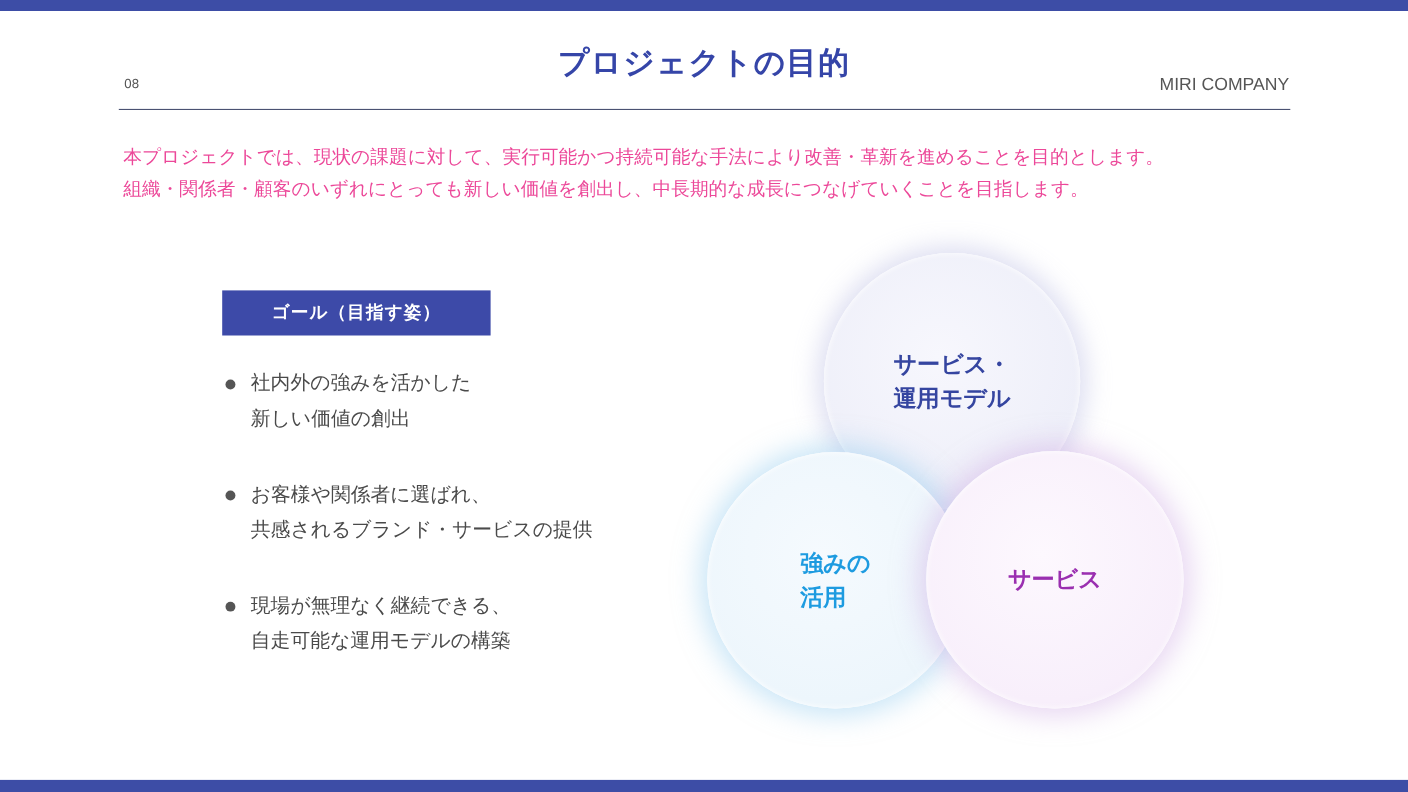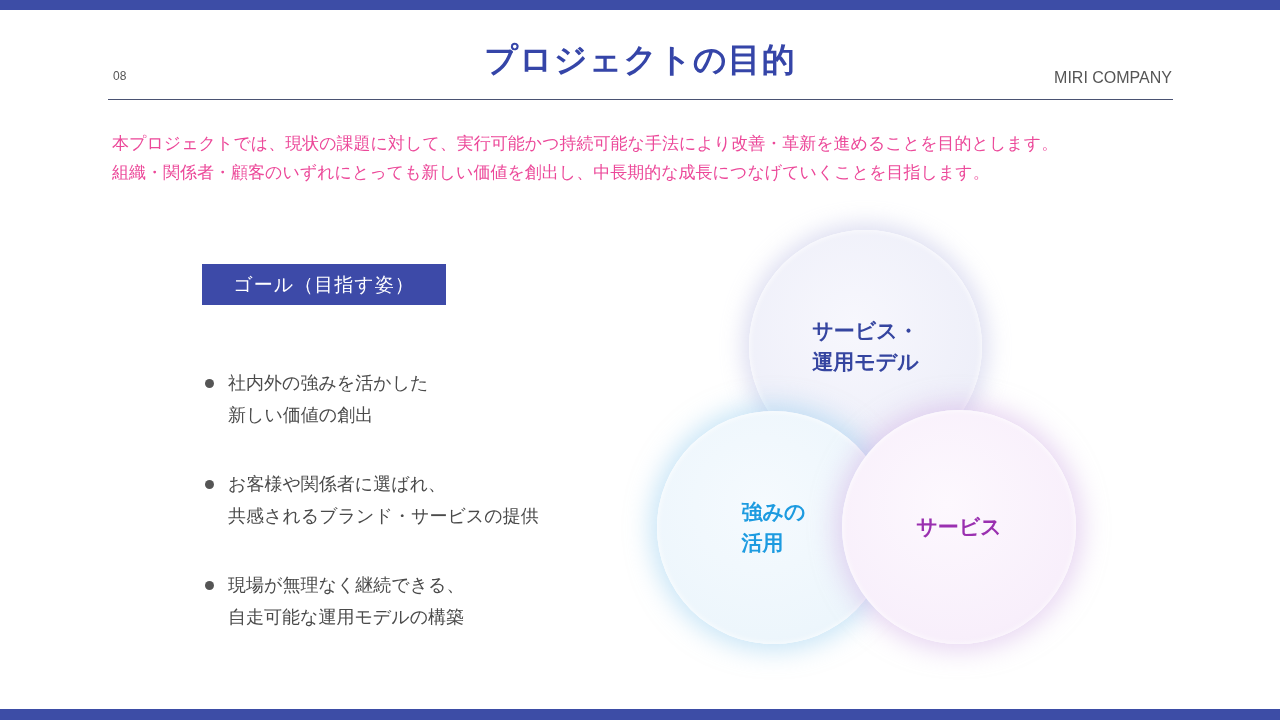--- a/index.html
+++ b/index.html
@@ -3,40 +3,40 @@
   <meta charset="utf-8">
   <style>
     * { margin: 0; padding: 0; box-sizing: border-box; }
     html, body { width: 1280px; height: 720px; overflow: hidden; background: #ffffff; }
     body { position: relative; font-family: "DejaVu Sans", "Liberation Sans", sans-serif; color: #444; }
 
     .bar-top { position: absolute; left: 0; top: 0; width: 1280px; height: 10px; background: #3d4da6; }
     .bar-bottom { position: absolute; left: 0; top: 709px; width: 1280px; height: 11px; background: #3d4da6; }
 
     .page-num { position: absolute; left: 113px; top: 69px; font-size: 12px; color: #555; font-family: "Liberation Sans", sans-serif; }
-    .title { position: absolute; left: 0; width: 1280px; top: 38px; text-align: center; font-size: 33px; font-weight: bold; color: #3545a8; letter-spacing: 1px; }
+    .title { position: absolute; left: 0; width: 1280px; top: 38px; text-align: center; font-size: 28px; font-weight: bold; color: #3545a8; letter-spacing: 1px; }
     .company { position: absolute; right: 108px; top: 69px; font-size: 16px; color: #555; font-family: "Liberation Sans", sans-serif; }
     .header-rule { position: absolute; left: 108px; top: 99px; width: 1065px; height: 1px; background: #4a5272; }
 
     .intro { position: absolute; left: 112px; top: 129px; font-size: 17px; line-height: 29px; color: #ec4899; }
     .intro p { white-space: nowrap; }
 
-    .goal-label { position: absolute; left: 202px; top: 264px; width: 244px; height: 41px; background: #3d4aa8; color: #fff; font-size: 19px; font-weight: normal; display: flex; align-items: center; justify-content: center; letter-spacing: 1px; }
+    .goal-label { position: absolute; left: 202px; top: 264px; width: 244px; height: 41px; background: #3d4aa8; color: #fff; font-size: 16px; font-weight: bold; display: flex; align-items: center; justify-content: center; letter-spacing: 1px; }
 
     .goal-list { position: absolute; left: 203px; top: 333px; list-style: none; }
-    .goal-item { position: relative; padding-left: 25px; font-size: 18px; line-height: 32px; color: #4a4a4a; margin-bottom: 37px; margin-top: 34px; }
+    .goal-item { position: relative; padding-left: 25px; font-size: 18px; line-height: 32px; color: #4a4a4a; margin-bottom: 37px; }
     .goal-item .bullet { position: absolute; left: 2px; top: 12px; width: 9px; height: 9px; border-radius: 50%; background: #555; }
     .goal-item span.line { display: block; white-space: nowrap; }
 
     .circle { position: absolute; border-radius: 50%; display: flex; align-items: center; justify-content: center; text-align: left; font-weight: bold; font-size: 21px; line-height: 31px; }
     .circle-top { left: 749px; top: 230px; width: 233px; height: 233px;
       background: radial-gradient(circle at 45% 40%, #f7f7fd 0%, #eeeff9 70%, #e6e7f5 100%);
       box-shadow: 0 0 22px 6px rgba(180,182,225,0.45), inset 0 0 6px rgba(255,255,255,0.9);
       color: #3545a0; z-index: 1; }
-    .circle-left { left: 657px; top: 411px; width: 233px; height: 233px;
+    .circle-left { left: 643px; top: 411px; width: 233px; height: 233px;
       background: radial-gradient(circle at 45% 40%, #f5fafe 0%, #edf6fc 70%, #e3f1fb 100%);
       box-shadow: 0 0 24px 7px rgba(150,205,240,0.5), inset 0 0 6px rgba(255,255,255,0.9);
       color: #1d9be0; z-index: 2; }
     .circle-right { left: 842px; top: 410px; width: 234px; height: 234px;
       background: radial-gradient(circle at 45% 40%, #fdf8fe 0%, #f8effb 70%, #f1e4f7 100%);
       box-shadow: 0 0 24px 7px rgba(210,175,230,0.5), inset 0 0 6px rgba(255,255,255,0.9);
       color: #9a2fb0; z-index: 3; }
     .circle-text span { display: block; white-space: nowrap; }
   </style>
 </head>

